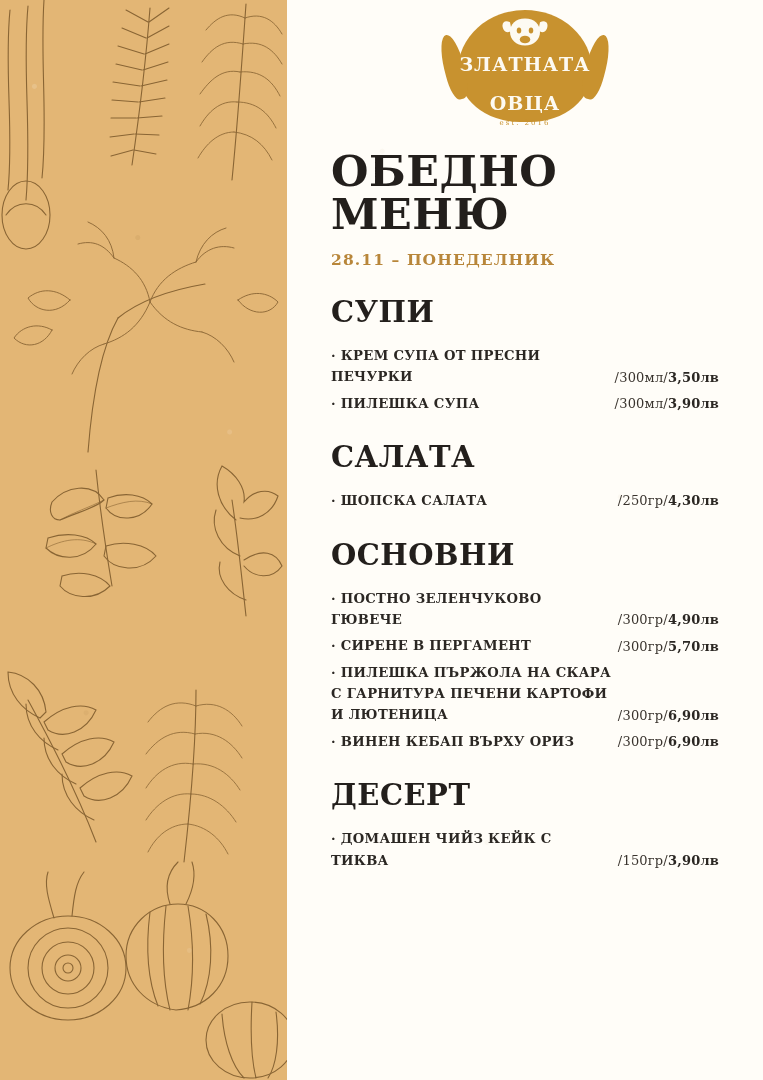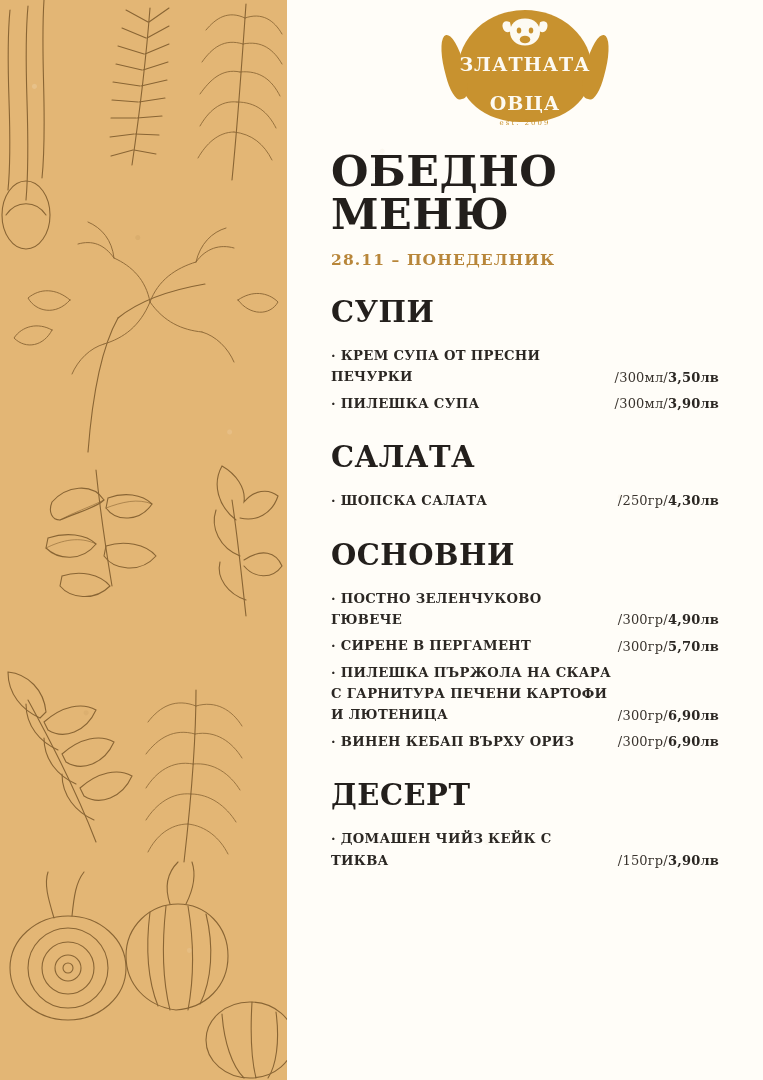--- a/index.html
+++ b/index.html
@@ -336,21 +336,21 @@
             <ellipse cx="40" cy="19" rx="3" ry="4"></ellipse>
             <ellipse cx="32" cy="31" rx="7" ry="5"></ellipse>
             <circle cx="29" cy="30" r="1.3"></circle>
             <circle cx="35" cy="30" r="1.3"></circle>
           </g>
         </svg>
         <div class="logo-text">
           <span class="l1">ЗЛАТНАТА</span>
           <span class="l2">ОВЦА</span>
         </div>
-        <div class="logo-est">est. 2009</div>
+        <div class="logo-est">est. 2016</div>
       </div>
     </div>
 
     <h1 class="main-title">ОБЕДНО МЕНЮ</h1>
     <div class="date-line">28.11 – ПОНЕДЕЛНИК</div>
 
     <div class="section">
       <div class="section-title">СУПИ</div>
       <div class="item">
         <div class="item-name">· КРЕМ СУПА ОТ ПРЕСНИ ПЕЧУРКИ</div>

